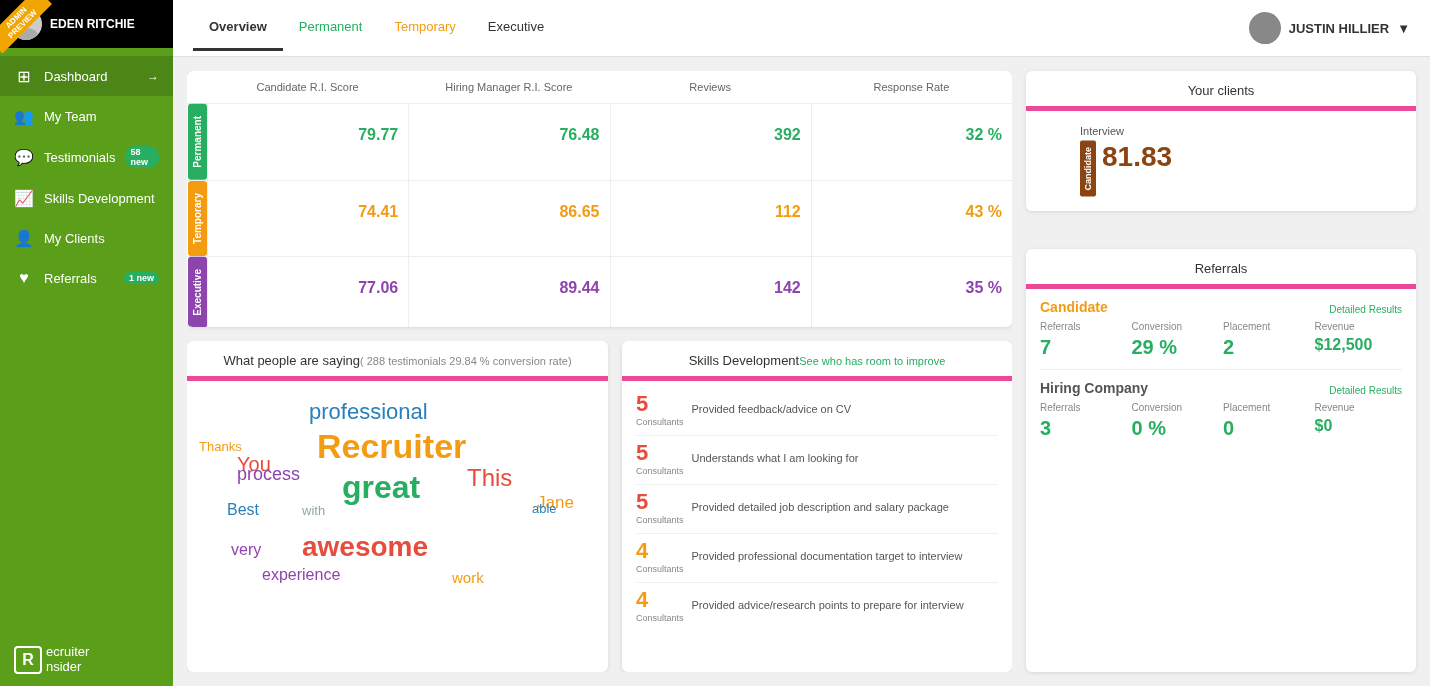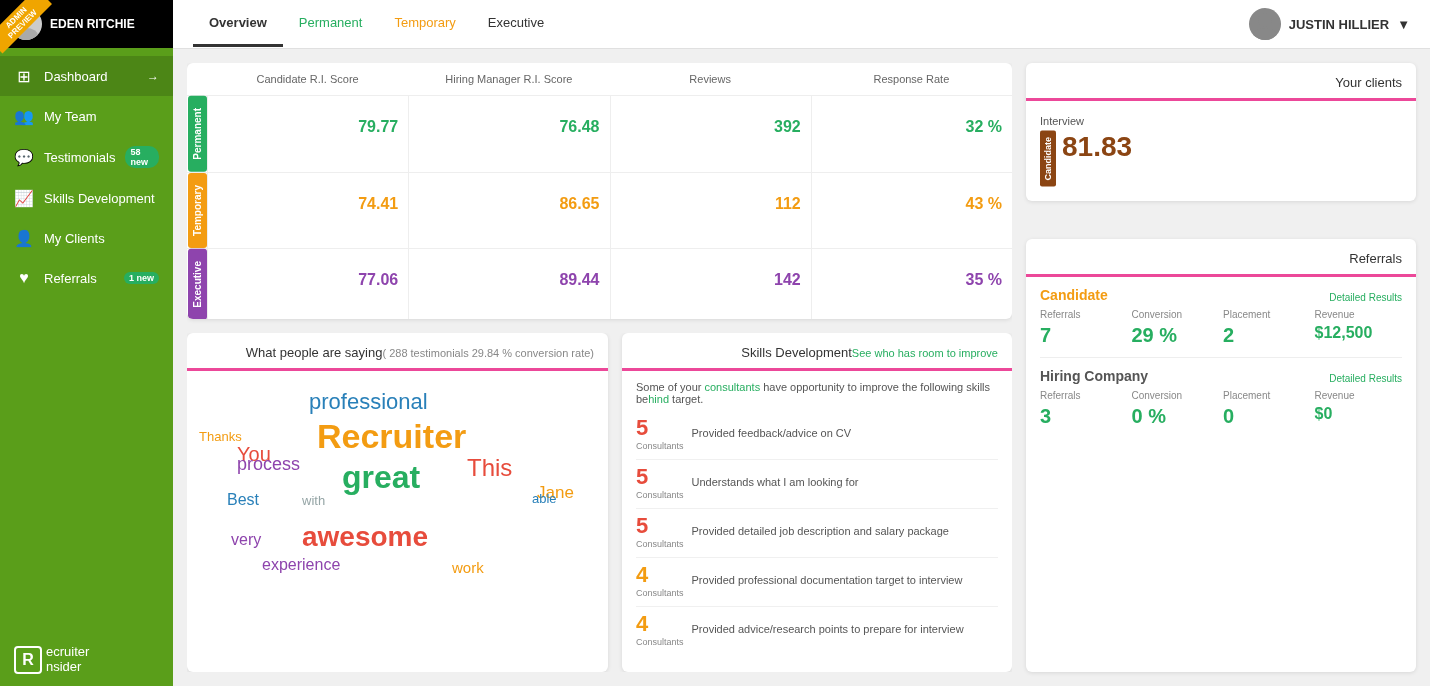--- a/index.html
+++ b/index.html
@@ -92,21 +92,21 @@
       flex-direction: column;
       overflow: hidden;
     }
     .top-bar {
       background: white;
       padding: 0 20px;
       display: flex;
       align-items: center;
       justify-content: space-between;
       border-bottom: 1px solid #e0e0e0;
-      height: 49px;
+      height: 57px;
       flex-shrink: 0;
     }
     .tabs { display: flex; gap: 0; }
     .tab {
       padding: 14px 16px;
       font-size: 13px;
       cursor: pointer;
       border-bottom: 3px solid transparent;
       color: #555;
     }
@@ -199,24 +199,24 @@
     .score-value-cell.executive { color: #8e44ad; }
 
     
     .bottom-row { display: flex; gap: 14px; flex: 1; overflow: hidden; }
 
     .testimonials-card { flex: 1; min-width: 0; }
     .skills-card { width: 390px; flex-shrink: 0; }
 
     .card-header {
       display: flex;
-      justify-content: flex-end;
+      justify-content: center;
       align-items: center;
       padding: 12px 14px 8px;
-      border-bottom: 3px solid #ec4899;
+      border-bottom: 5px solid #ec4899;
     }
     .card-title { font-size: 13px; color: #333; font-weight: normal; }
     .card-subtitle { font-size: 11px; color: #888; }
     .card-link { font-size: 11px; color: #27ae60; text-decoration: none; cursor: pointer; }
 
     
     .word-cloud {
       padding: 14px;
       height: 220px;
       position: relative;
@@ -400,21 +400,20 @@
             <span style="position:absolute; top:188px; left:265px; font-size:15px; color:#f39c12;">work</span>
           </div>
         </div>
 
         <div class="card skills-card">
           <div class="card-header">
             <span class="card-title">Skills Development</span>
             <span class="card-link">See who has room to improve</span>
           </div>
           <div class="skills-body">
-            <p style="font-size:11px; color:#555; margin-bottom:10px;">Some of your <span style="color:#27ae60;">consultants</span> have opportunity to improve the following skills be<span style="color:#27ae60;">hind</span> target.</p>
 
             <div class="skill-item">
               <div>
                 <div class="skill-number red">5</div>
                 <div class="skill-label-small">Consultants</div>
               </div>
               <span class="skill-text">Provided feedback/advice on CV</span>
             </div>
             <hr class="skill-divider">
             <div class="skill-item">
@@ -453,21 +452,21 @@
       </div>
     </div>
 
     <div class="right-panel">
 
       <div class="card clients-card">
         <div class="card-header">
           <span class="card-title">Your clients</span>
         </div>
         <div class="clients-body">
-          <div style="display:flex; flex-direction:column; gap:4px;">
+          <div style="display:flex; flex-direction:column; gap:4px;margin-left:40px;">
             <span style="font-size:11px; color:#555;">Interview</span>
             <div style="display:flex; align-items:stretch; gap:6px;">
               <div style="background:#8B4513; border-radius:2px; writing-mode:vertical-rl; transform:rotate(180deg); font-size:9px; color:white; padding:6px 3px; font-weight:bold; display:flex; align-items:center;">Candidate</div>
               <div style="font-size:28px; font-weight:bold; color:#8B4513;">81.83</div>
             </div>
           </div>
         </div>
       </div>
 
       <div style="height: 10px;"></div>

